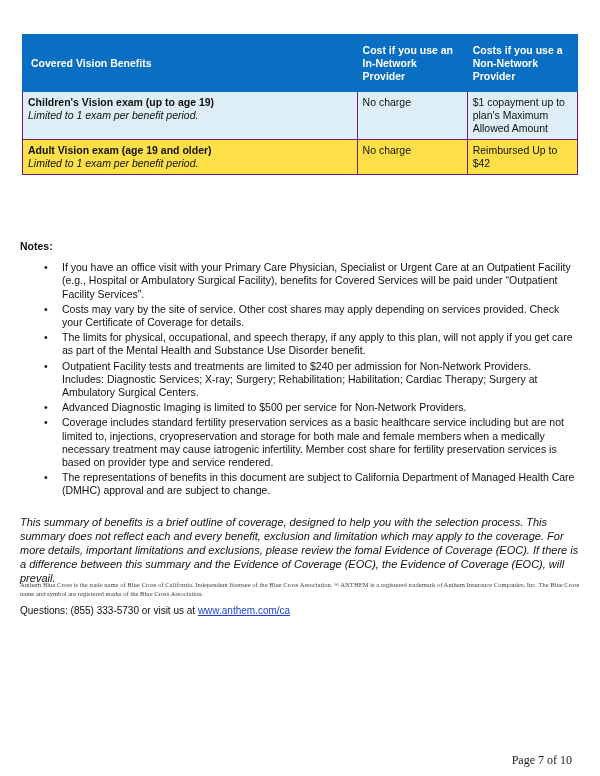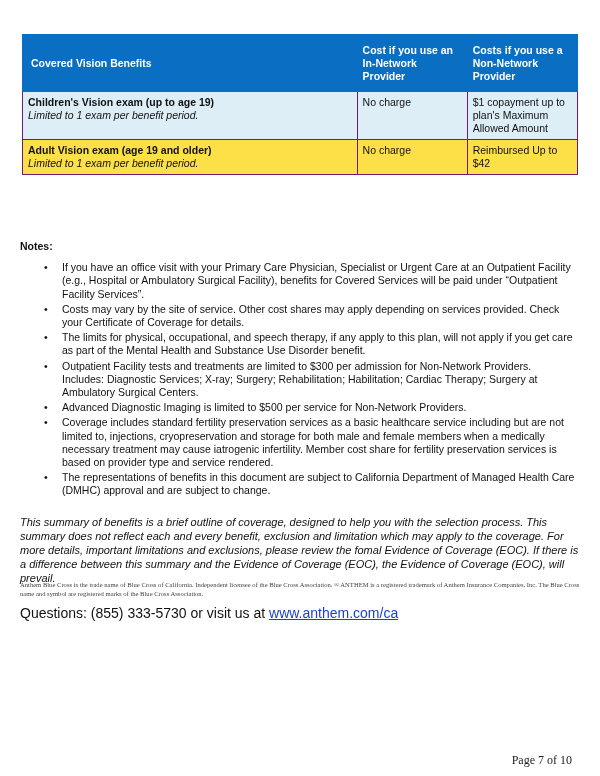--- a/index.html
+++ b/index.html
@@ -25,21 +25,21 @@
   .notes { position: absolute; left: 20px; top: 240px; width: 560px; font-size: 10.5px; line-height: 13.2px; }
   .notes-label { font-weight: bold; margin-bottom: 8px; }
   .notes ul { margin: 0; padding-left: 42px; list-style: none; }
   .notes li { position: relative; margin-bottom: 2px; padding-right: 4px; }
   .notes li .bullet { position: absolute; left: -18px; top: 0; }
 
   .summary { position: absolute; left: 20px; top: 515px; width: 560px; font-style: italic;
              font-size: 11px; line-height: 14px; }
   .legal { position: absolute; left: 20px; top: 580px; width: 560px;
            font-family: "Liberation Serif", serif; font-size: 6.6px; line-height: 9px; color: #444; }
-  .questions { position: absolute; left: 20px; top: 605px; font-size: 14px; }
+  .questions { position: absolute; left: 20px; top: 605px; font-size: 10px; }
   .questions a { color: #1a3fcc; text-decoration: underline; }
   .page-num { position: absolute; right: 28px; top: 753px; font-family: "Liberation Serif", serif;
               font-size: 12px; color: #222; }
 </style>
 </head>
 <body>
 
 <div class="page">
 
   <table class="benefits">
@@ -67,21 +67,21 @@
     </tr>
   </tbody>
     </table>
 
   <div class="notes">
     <div class="notes-label">Notes:</div>
     <ul>
       <li><span class="bullet">•</span><span>If you have an office visit with your Primary Care Physician, Specialist or Urgent Care at an Outpatient Facility (e.g., Hospital or Ambulatory Surgical Facility), benefits for Covered Services will be paid under “Outpatient Facility Services”.</span></li>
       <li><span class="bullet">•</span><span>Costs may vary by the site of service. Other cost shares may apply depending on services provided. Check your Certificate of Coverage for details.</span></li>
       <li><span class="bullet">•</span><span>The limits for physical, occupational, and speech therapy, if any apply to this plan, will not apply if you get care as part of the Mental Health and Substance Use Disorder benefit.</span></li>
-      <li><span class="bullet">•</span><span>Outpatient Facility tests and treatments are limited to $300 per admission for Non-Network Providers. Includes: Diagnostic Services; X-ray; Surgery; Rehabilitation; Habilitation; Cardiac Therapy; Surgery at Ambulatory Surgical Centers.</span></li>
+      <li><span class="bullet">•</span><span>Outpatient Facility tests and treatments are limited to $240 per admission for Non-Network Providers. Includes: Diagnostic Services; X-ray; Surgery; Rehabilitation; Habilitation; Cardiac Therapy; Surgery at Ambulatory Surgical Centers.</span></li>
       <li><span class="bullet">•</span><span>Advanced Diagnostic Imaging is limited to $500 per service for Non-Network Providers.</span></li>
       <li><span class="bullet">•</span><span>Coverage includes standard fertility preservation services as a basic healthcare service including but are not limited to, injections, cryopreservation and storage for both male and female members when a medically necessary treatment may cause iatrogenic infertility. Member cost share for fertility preservation services is based on provider type and service rendered.</span></li>
       <li><span class="bullet">•</span><span>The representations of benefits in this document are subject to California Department of Managed Health Care (DMHC) approval and are subject to change.</span></li>
     </ul>
   </div>
 
   <div class="summary">This summary of benefits is a brief outline of coverage, designed to help you with the selection process. This summary does not reflect each and every benefit, exclusion and limitation which may apply to the coverage. For more details, important limitations and exclusions, please review the fomal Evidence of Coverage (EOC). If there is a difference between this summary and the Evidence of Coverage (EOC), the Evidence of Coverage (EOC), will prevail.</div>
 
   <div class="legal">Anthem Blue Cross is the trade name of Blue Cross of California. Independent licensee of the Blue Cross Association. ® ANTHEM is a registered trademark of Anthem Insurance Companies, Inc. The Blue Cross name and symbol are registered marks of the Blue Cross Association.</div>
 

